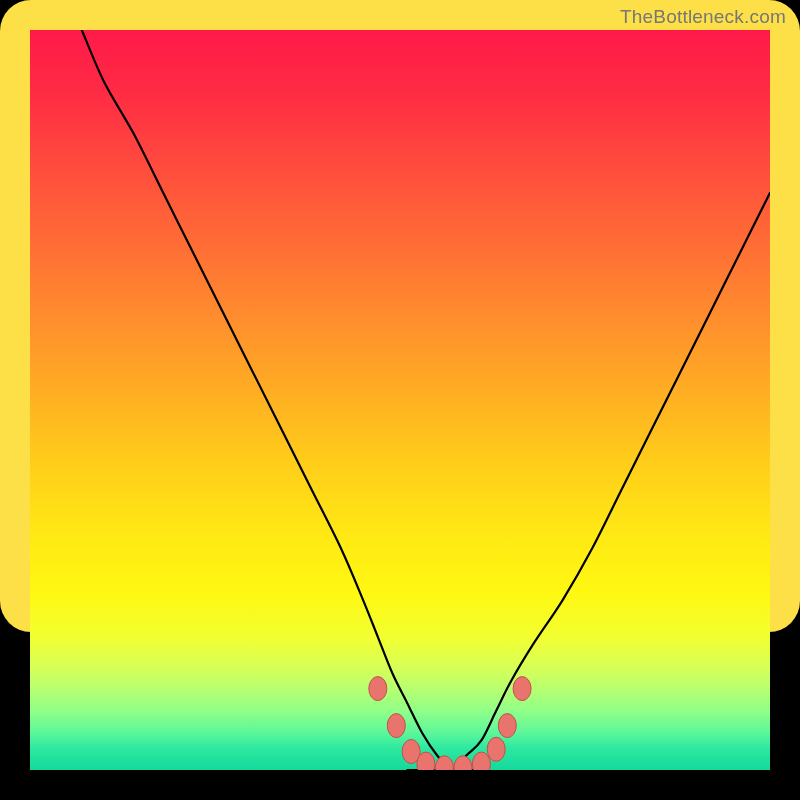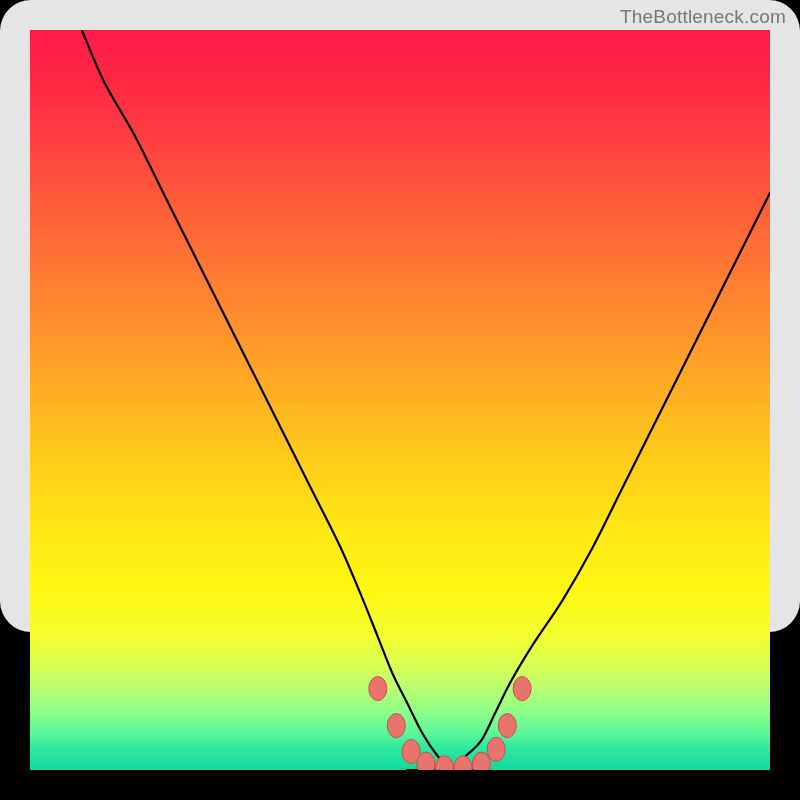--- a/index.html
+++ b/index.html
@@ -8,21 +8,21 @@
     width: 800px;
     height: 800px;
     background: #000;
     overflow: hidden;
     font-family: Arial, Helvetica, sans-serif;
   }
   .frame {
     position: relative;
     width: 800px;
     height: 632px;
-    background: #e5e5e5;
+    background: #fde047;
     border-radius: 31px;
   }
   .plot-area {
     position: absolute;
     left: 30px;
     top: 30px;
     width: 740px;
     height: 740px;
     overflow: hidden;
   }

